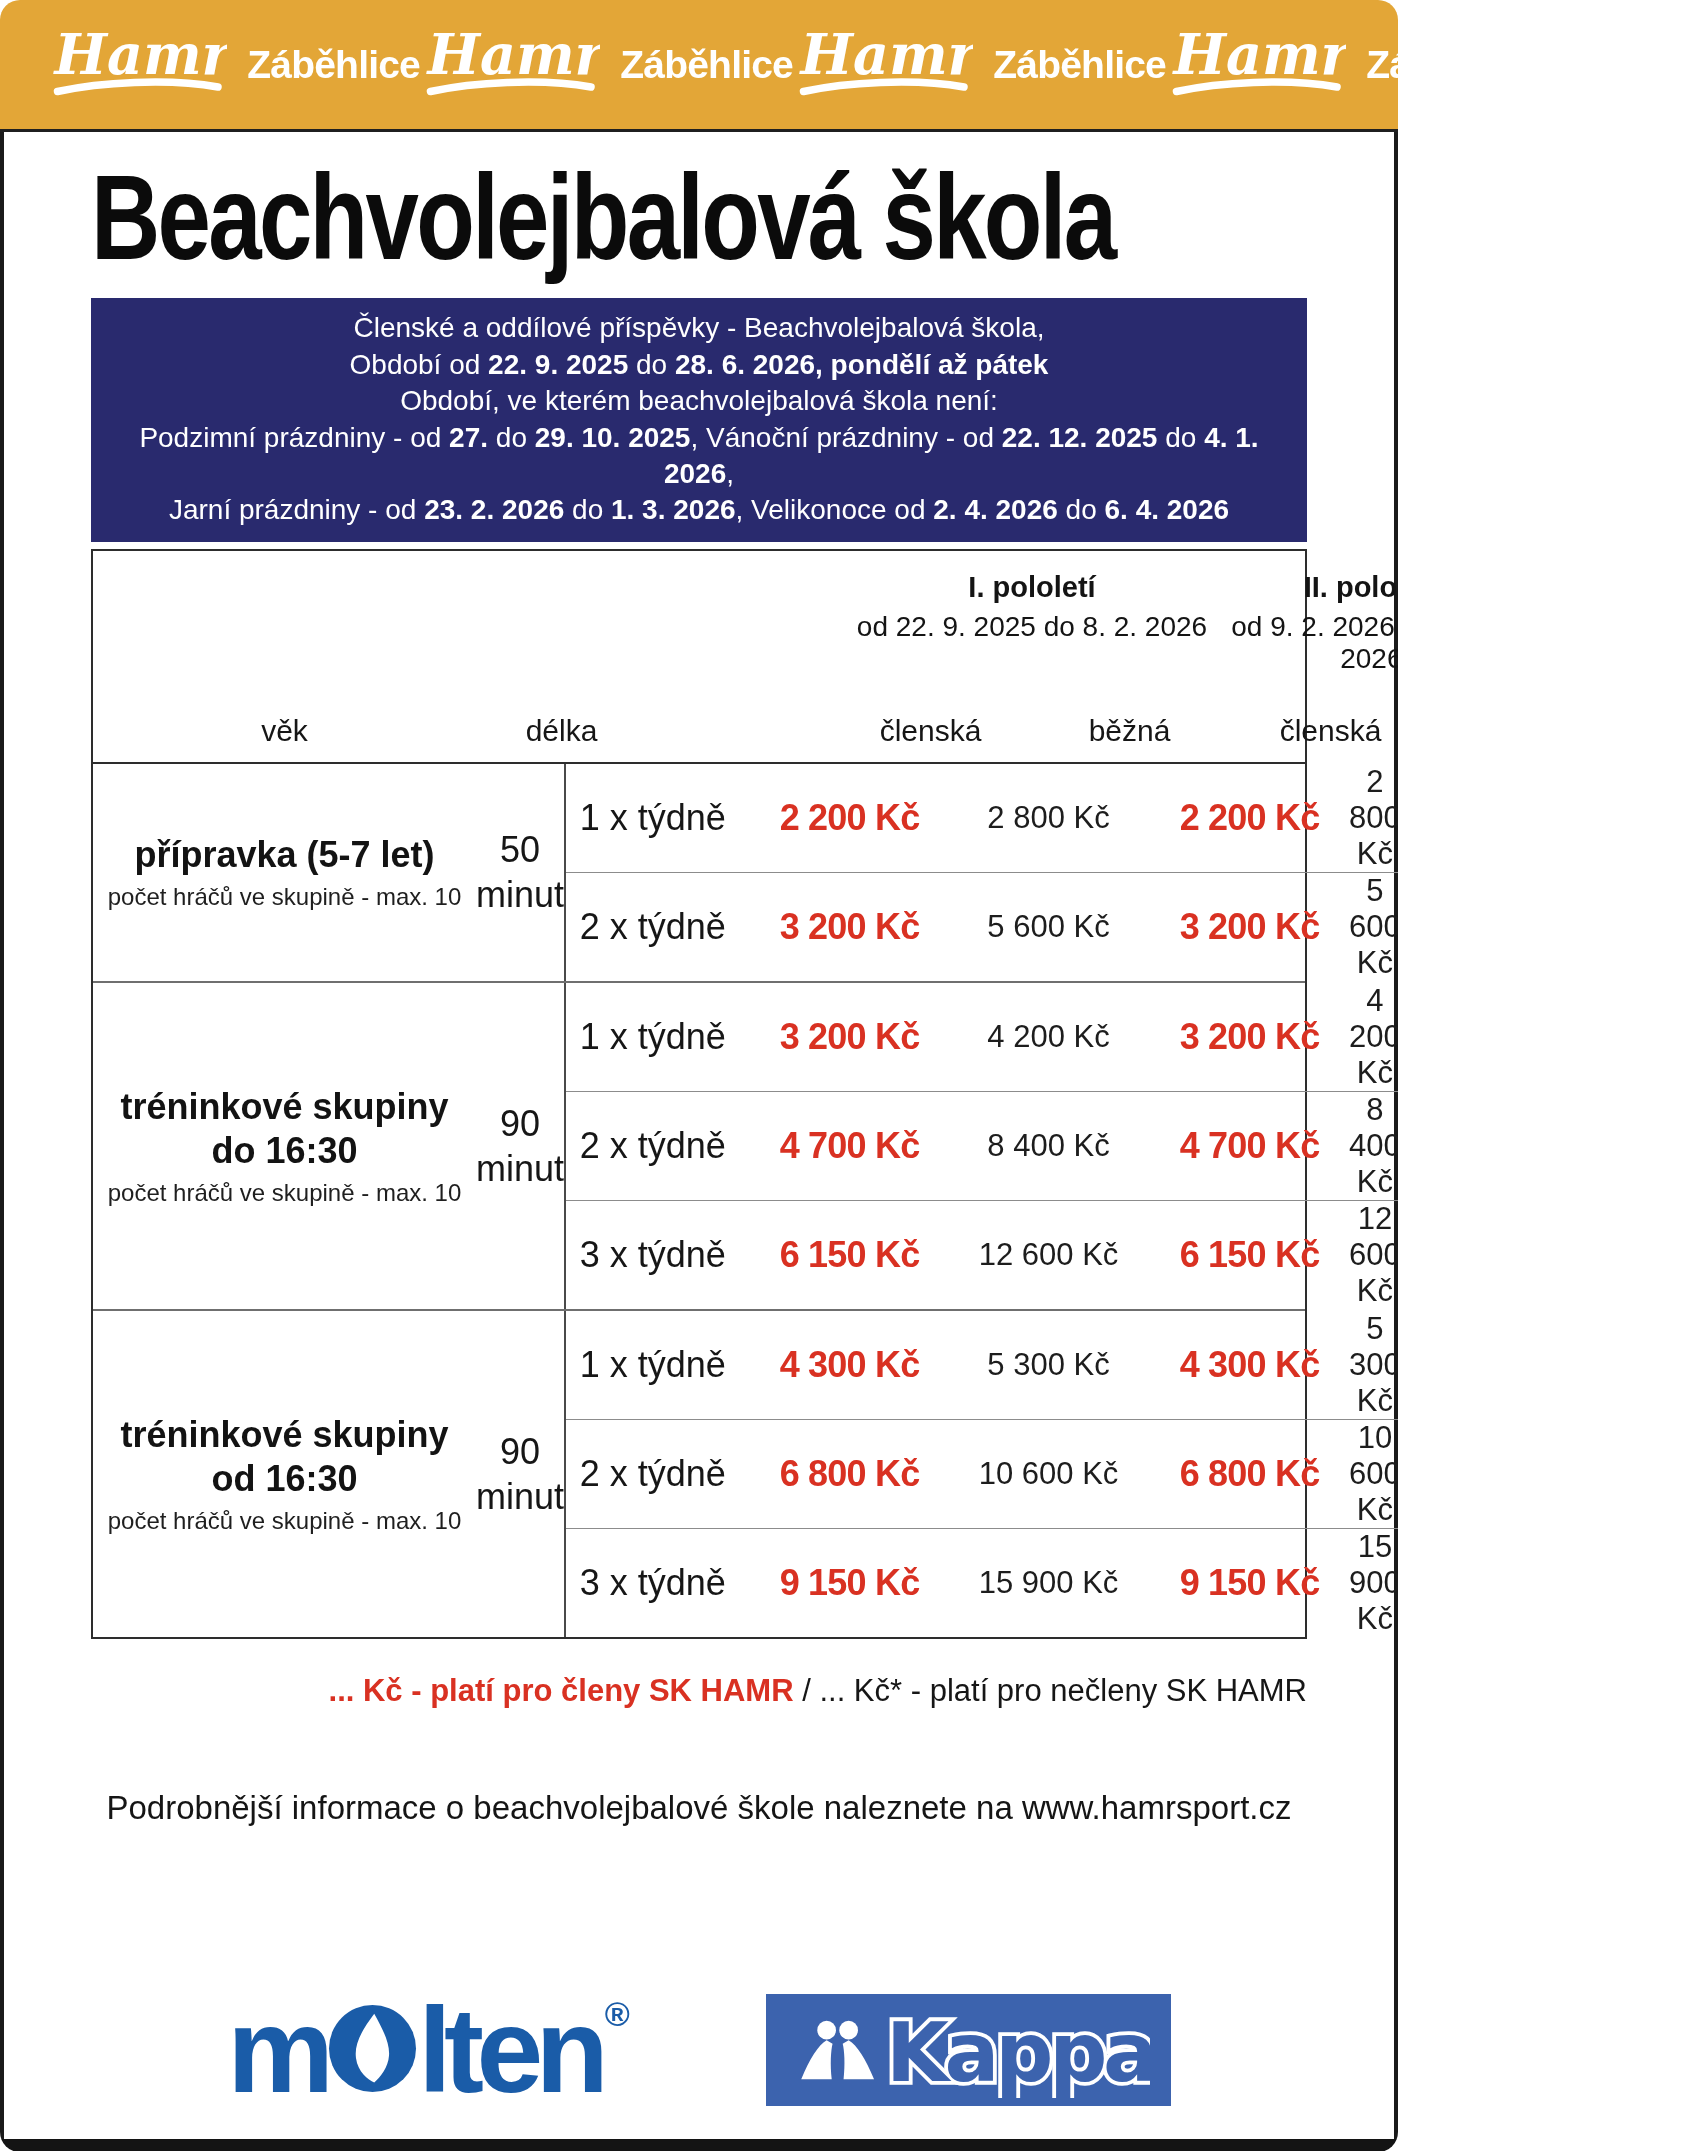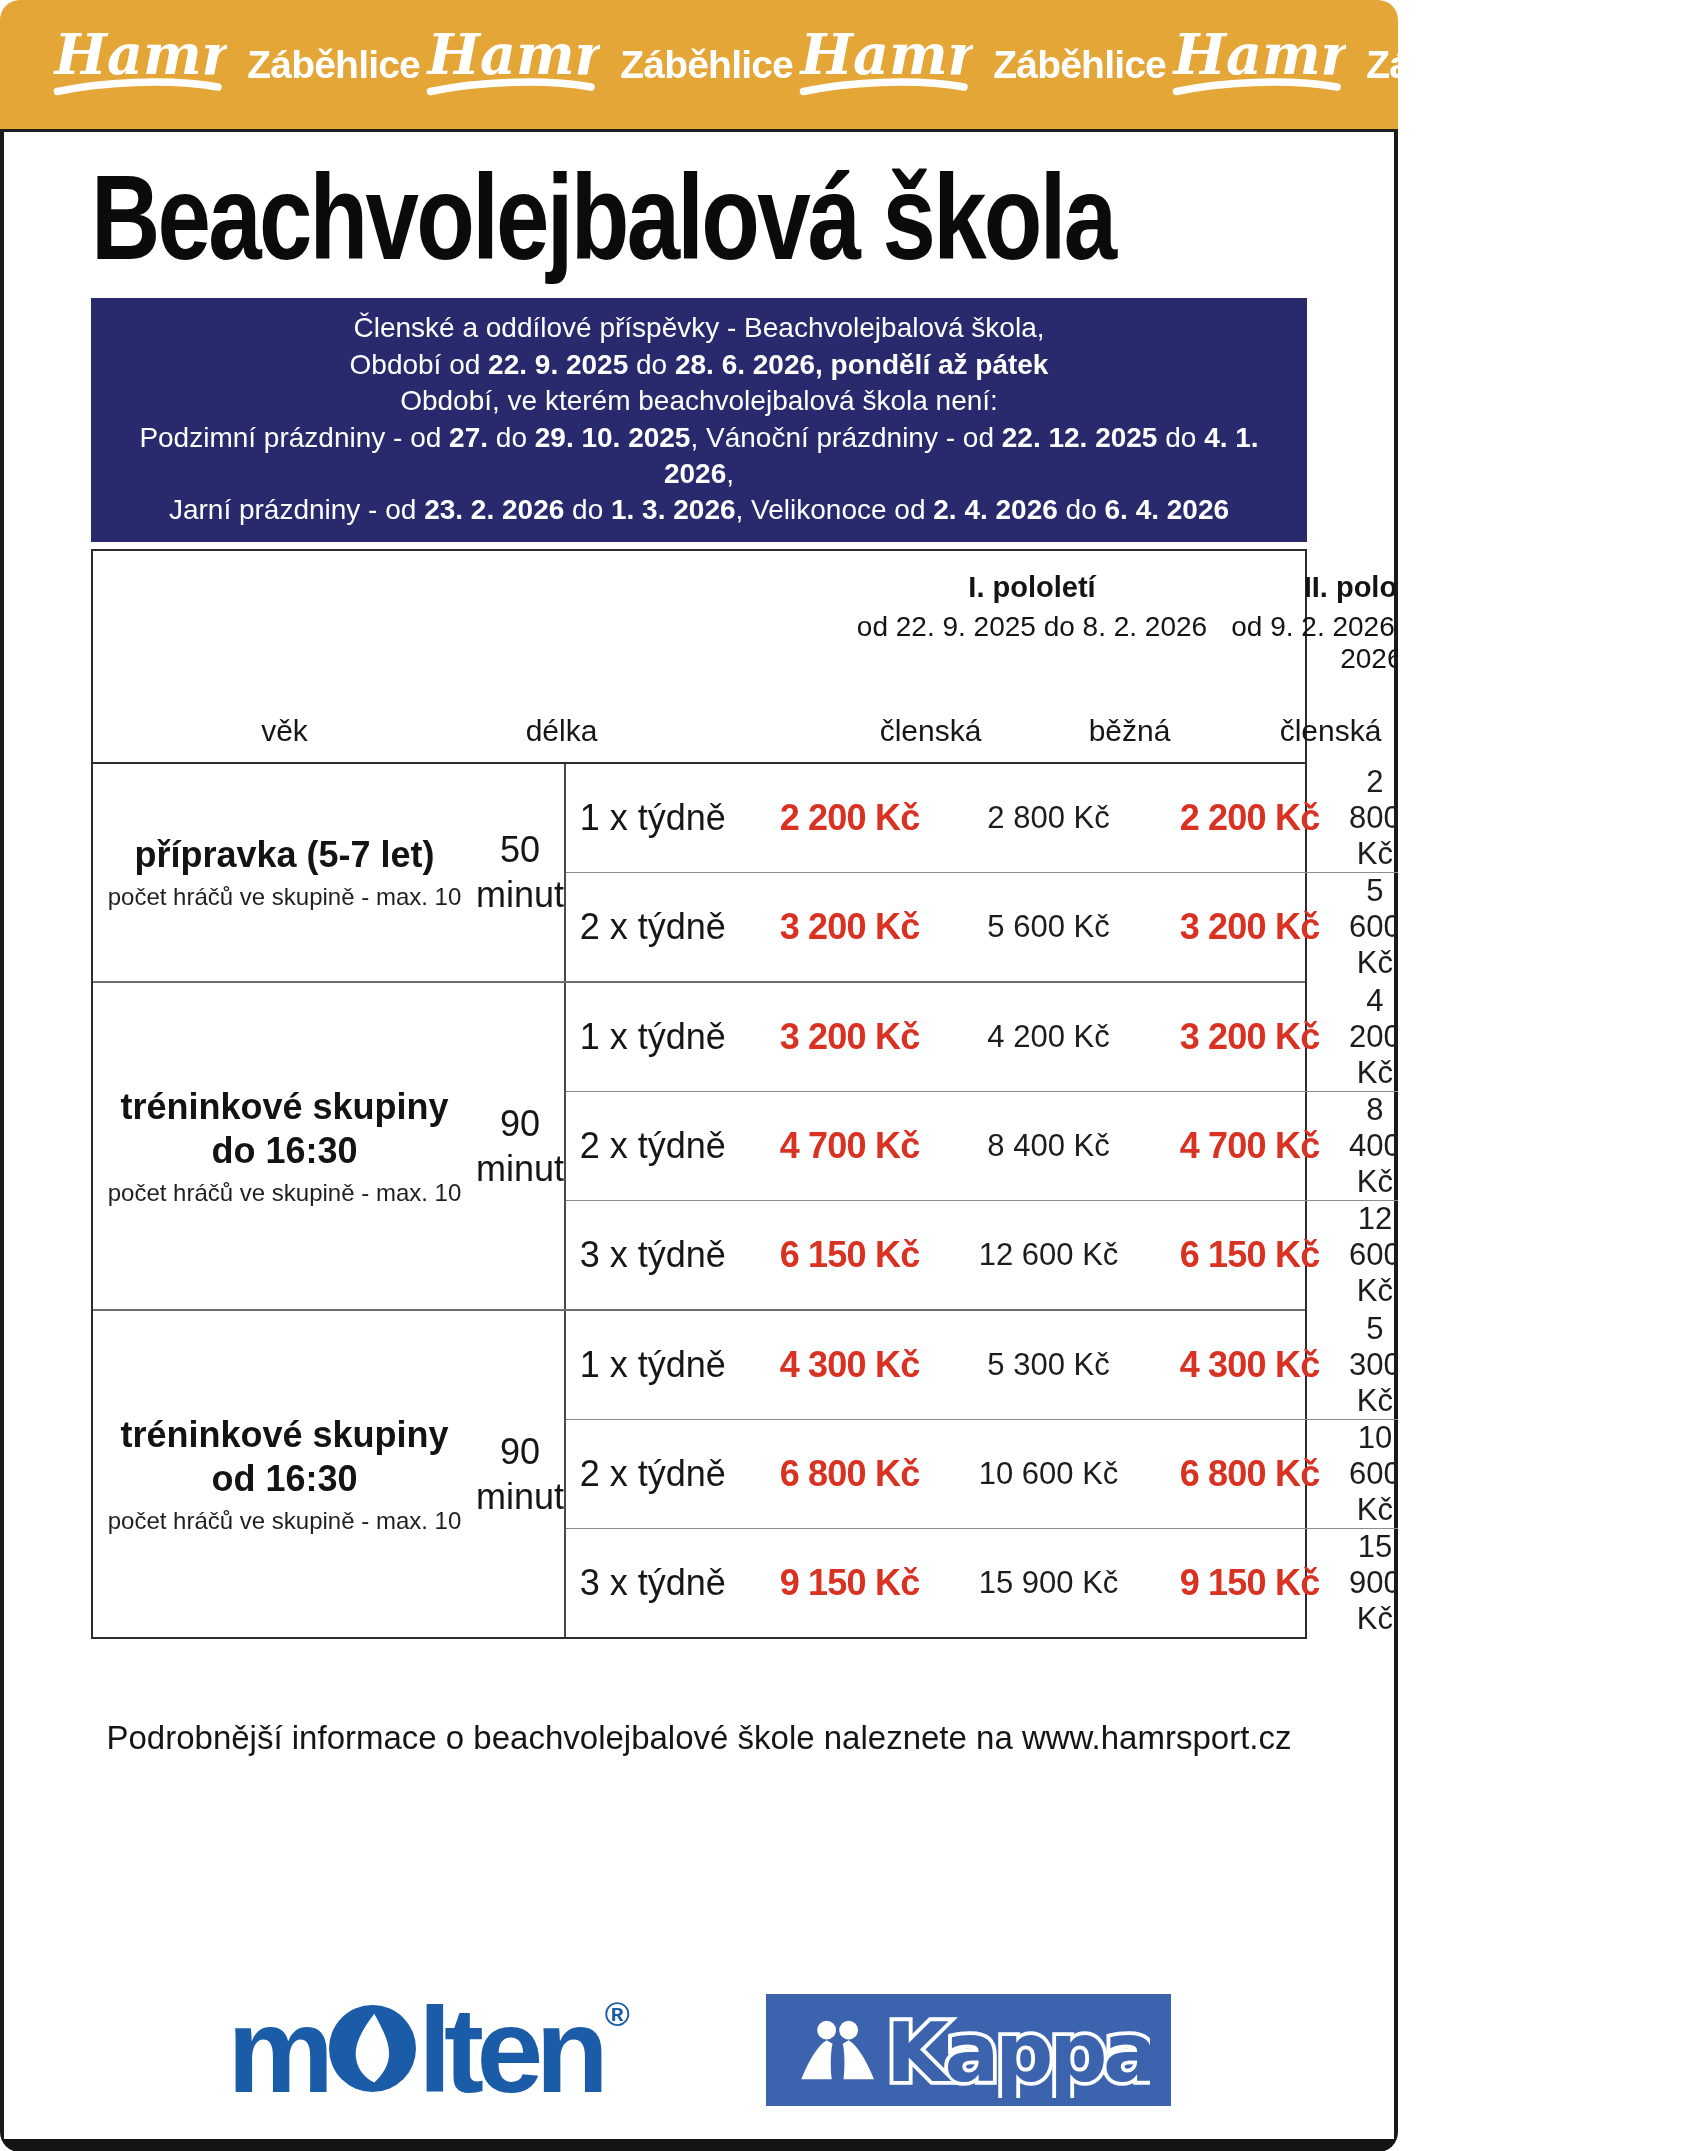--- a/index.html
+++ b/index.html
@@ -237,20 +237,23 @@
             <div class="price member">9 150 Kč</div>
             <div class="price">15 900 Kč</div>
             <div class="price member">9 150 Kč</div>
             <div class="price">15 900 Kč</div>
           </div>
         </div>
       </div>
 
     </div>
 
+    <div class="footnote">
+      <span class="member">... Kč - platí pro členy SK HAMR</span><span> / ... Kč* - platí pro nečleny SK HAMR</span>
+    </div>
 
     <div class="infoline">Podrobnější informace o beachvolejbalové škole naleznete na www.hamrsport.cz</div>
 
     <div class="sponsors">
       <div class="molten">
         <span class="mtxt">m</span>
           <span class="flame-o">
             <svg viewBox="0 0 100 100">
               <path d="M52,10 C37,30 29,45 31,61 C33,77 45,86 52,89 C59,83 68,72 69,58 C70,44 62,28 52,10 Z" fill="#ffffff"></path>
             </svg>

